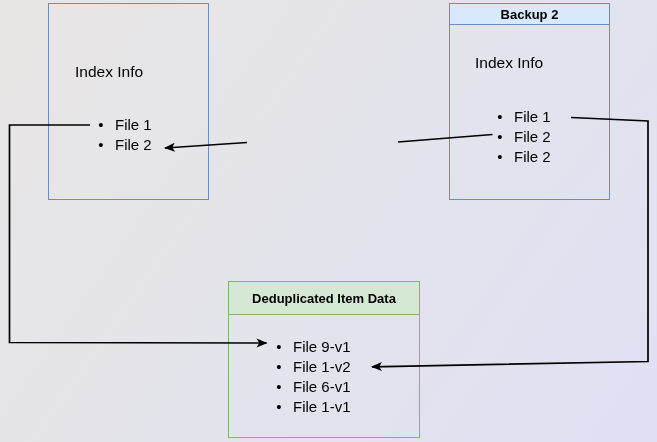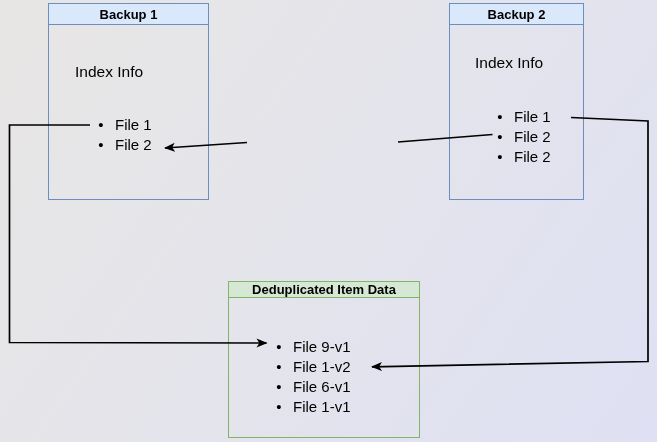--- a/index.html
+++ b/index.html
@@ -28,24 +28,24 @@
     box-sizing: border-box;
     width: 100%;
     text-align: center;
     font-weight: 700;
     font-size: 13px;
     display: flex;
     align-items: center;
     justify-content: center;
   }
   .blue  .shape-header { background: var(--blue_fill, #dae8fc);  border-bottom: 1.5px solid var(--blue_stroke, #6c8ebf);  height: 21px; }
-  .green .shape-header { background: var(--green_fill, #d5e8d4); border-bottom: 1.5px solid var(--green_stroke, #82b366); height: 16px; }
+  .green .shape-header { background: var(--green_fill, #d5e8d4); border-bottom: 1.5px solid var(--green_stroke, #82b366); height: 33px; }
 
   #backup1 { left: 48px;  top: 3px;   width: 161px; height: 197px; }
-  #backup2 { left: 449px; top: 3px;   width: 135px; height: 197px; }
+  #backup2 { left: 449px; top: 3px;   width: 161px; height: 197px; }
   #dedup   { left: 228px; top: 281px; width: 192px; height: 157px; }
 
   .body-heading {
     position: absolute;
     font-size: 15.5px;
     line-height: 18px;
   }
   #backup1 .body-heading { left: 26px; top: 59px; }
   #backup2 .body-heading { left: 25px; top: 50px; }
 
@@ -93,21 +93,20 @@
     stroke: currentColor;
     stroke-width: 1.7;
   }
 </style>
 </head>
 <body>
 
 <div class="canvas">
 
   <div class="shape blue" id="backup1">
-    <div class="shape-header">Backup 1</div>
     <div class="body-heading">Index Info</div>
     <ul class="file-list">
       <li>
         <span class="bullet">•</span>
         <span>File 1</span>
       </li>
       <li>
         <span class="bullet">•</span>
         <span>File 2</span>
       </li>

